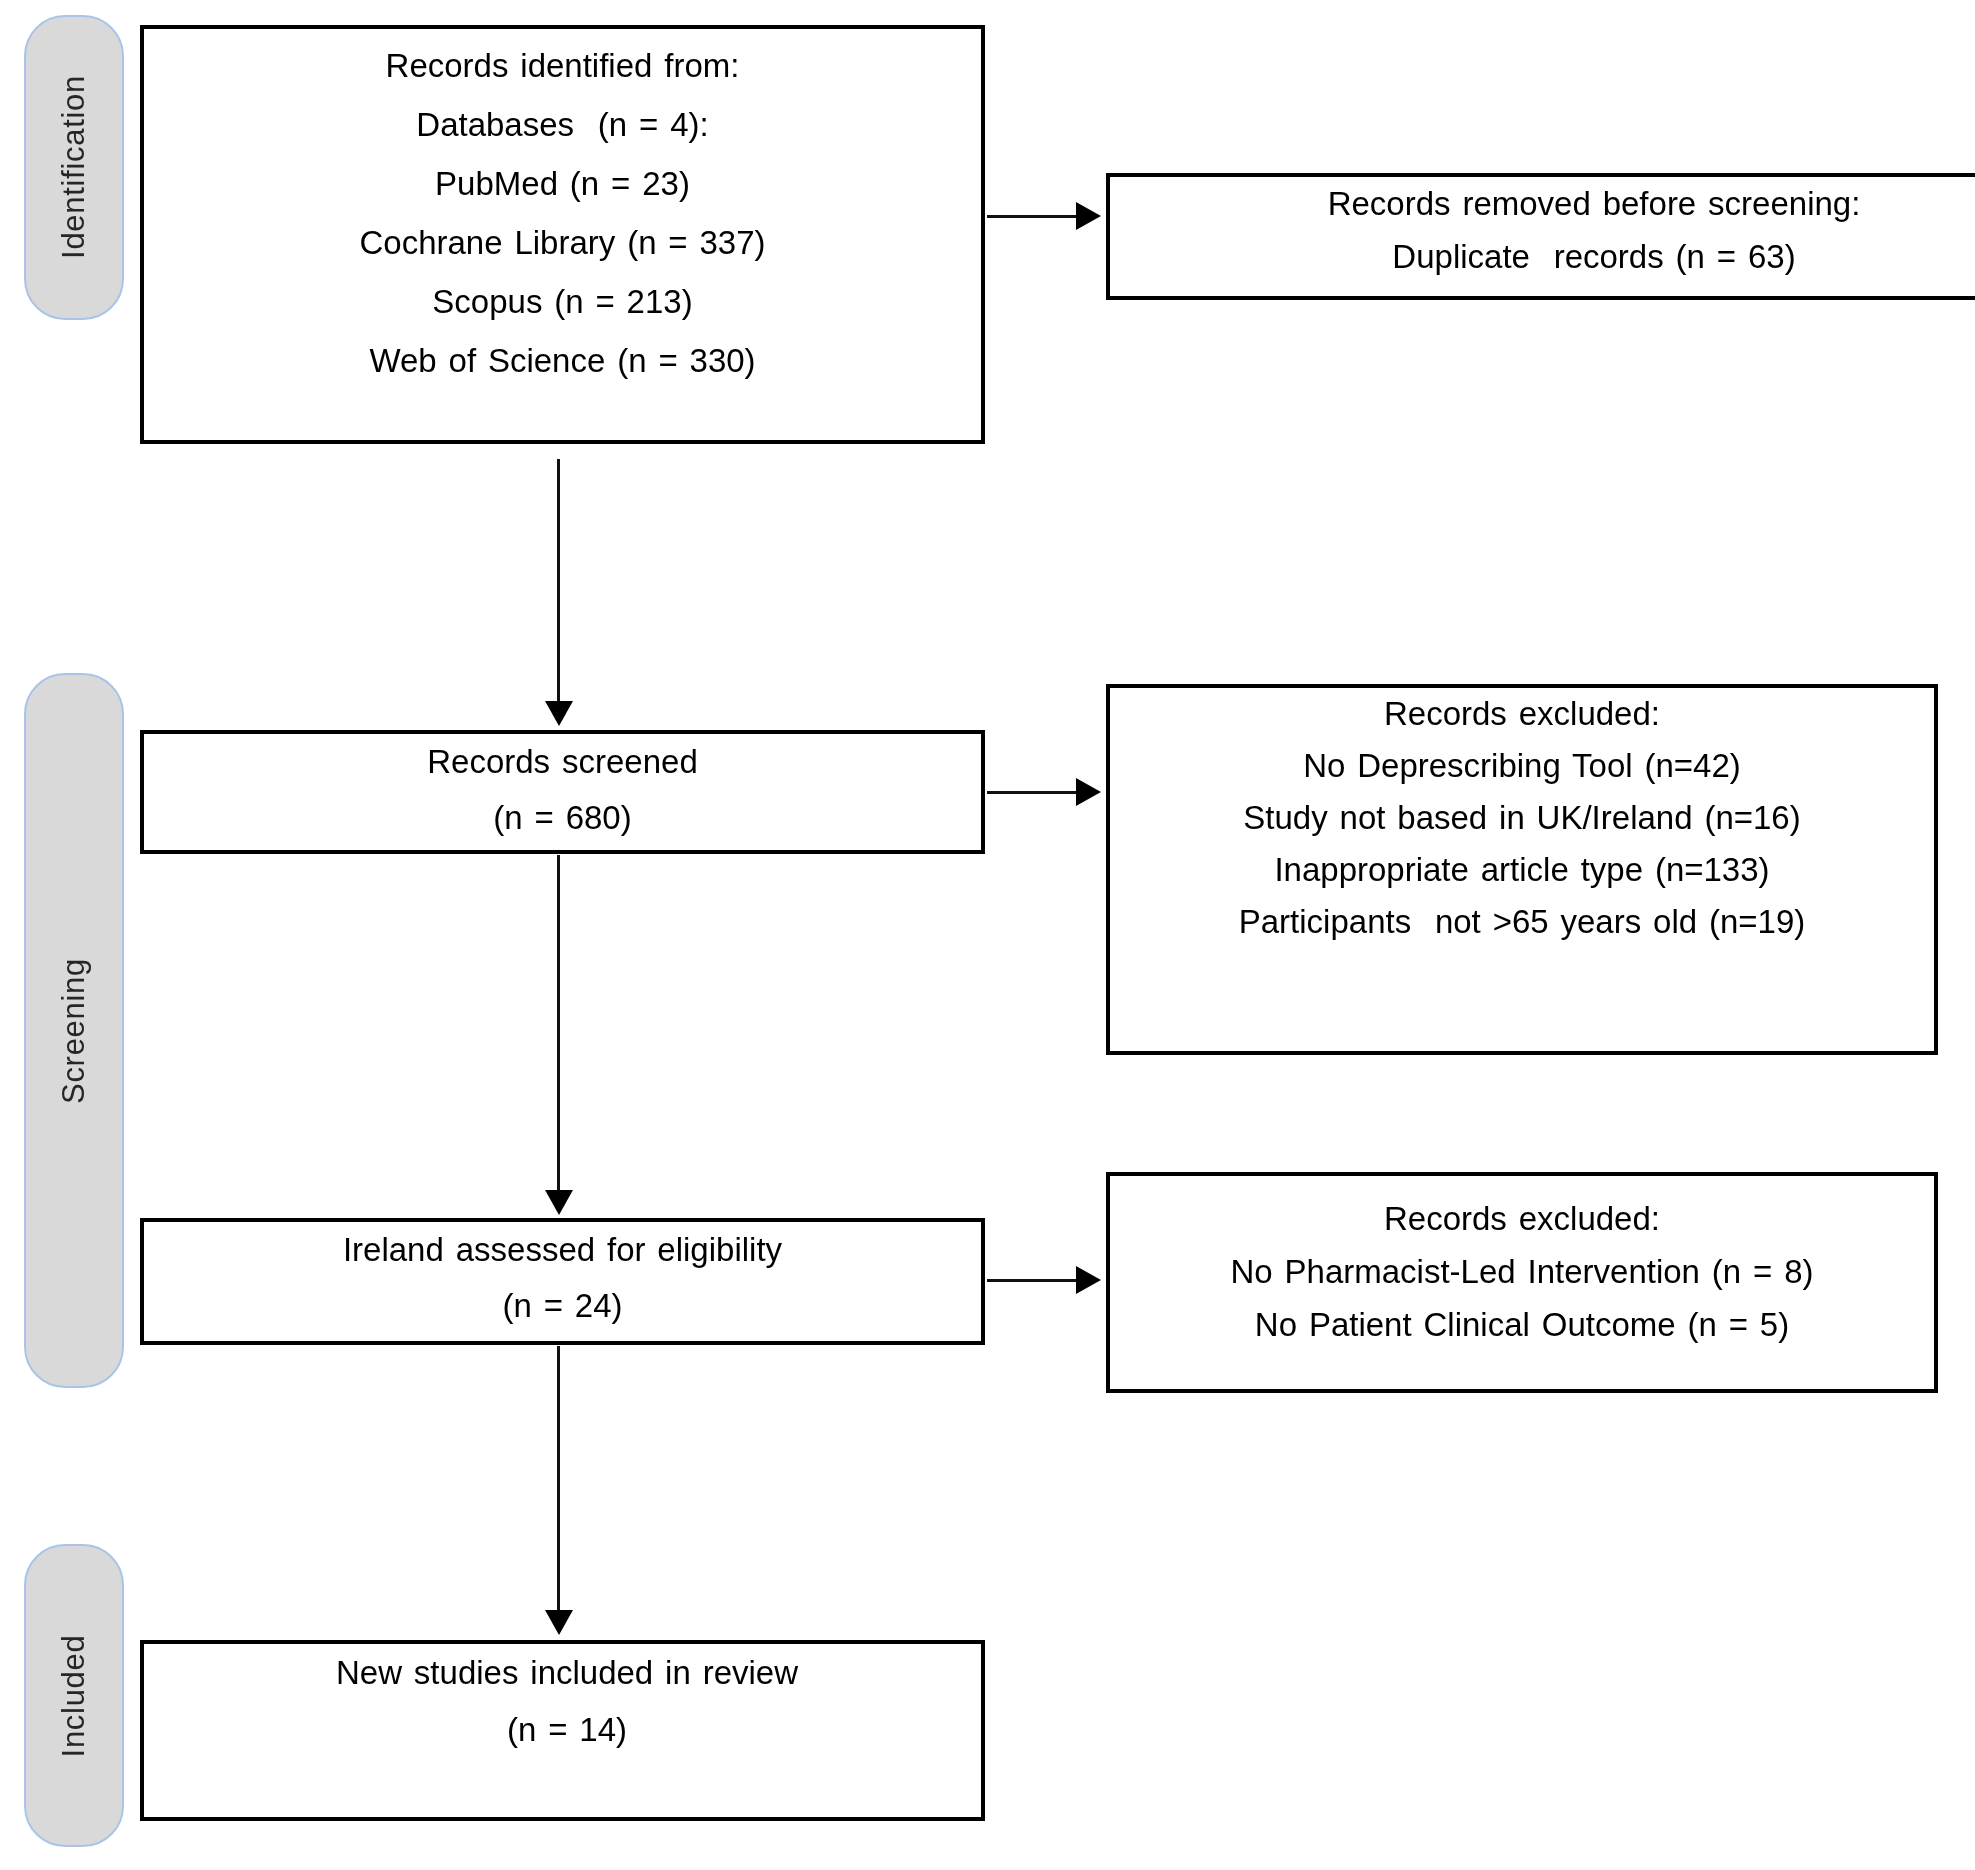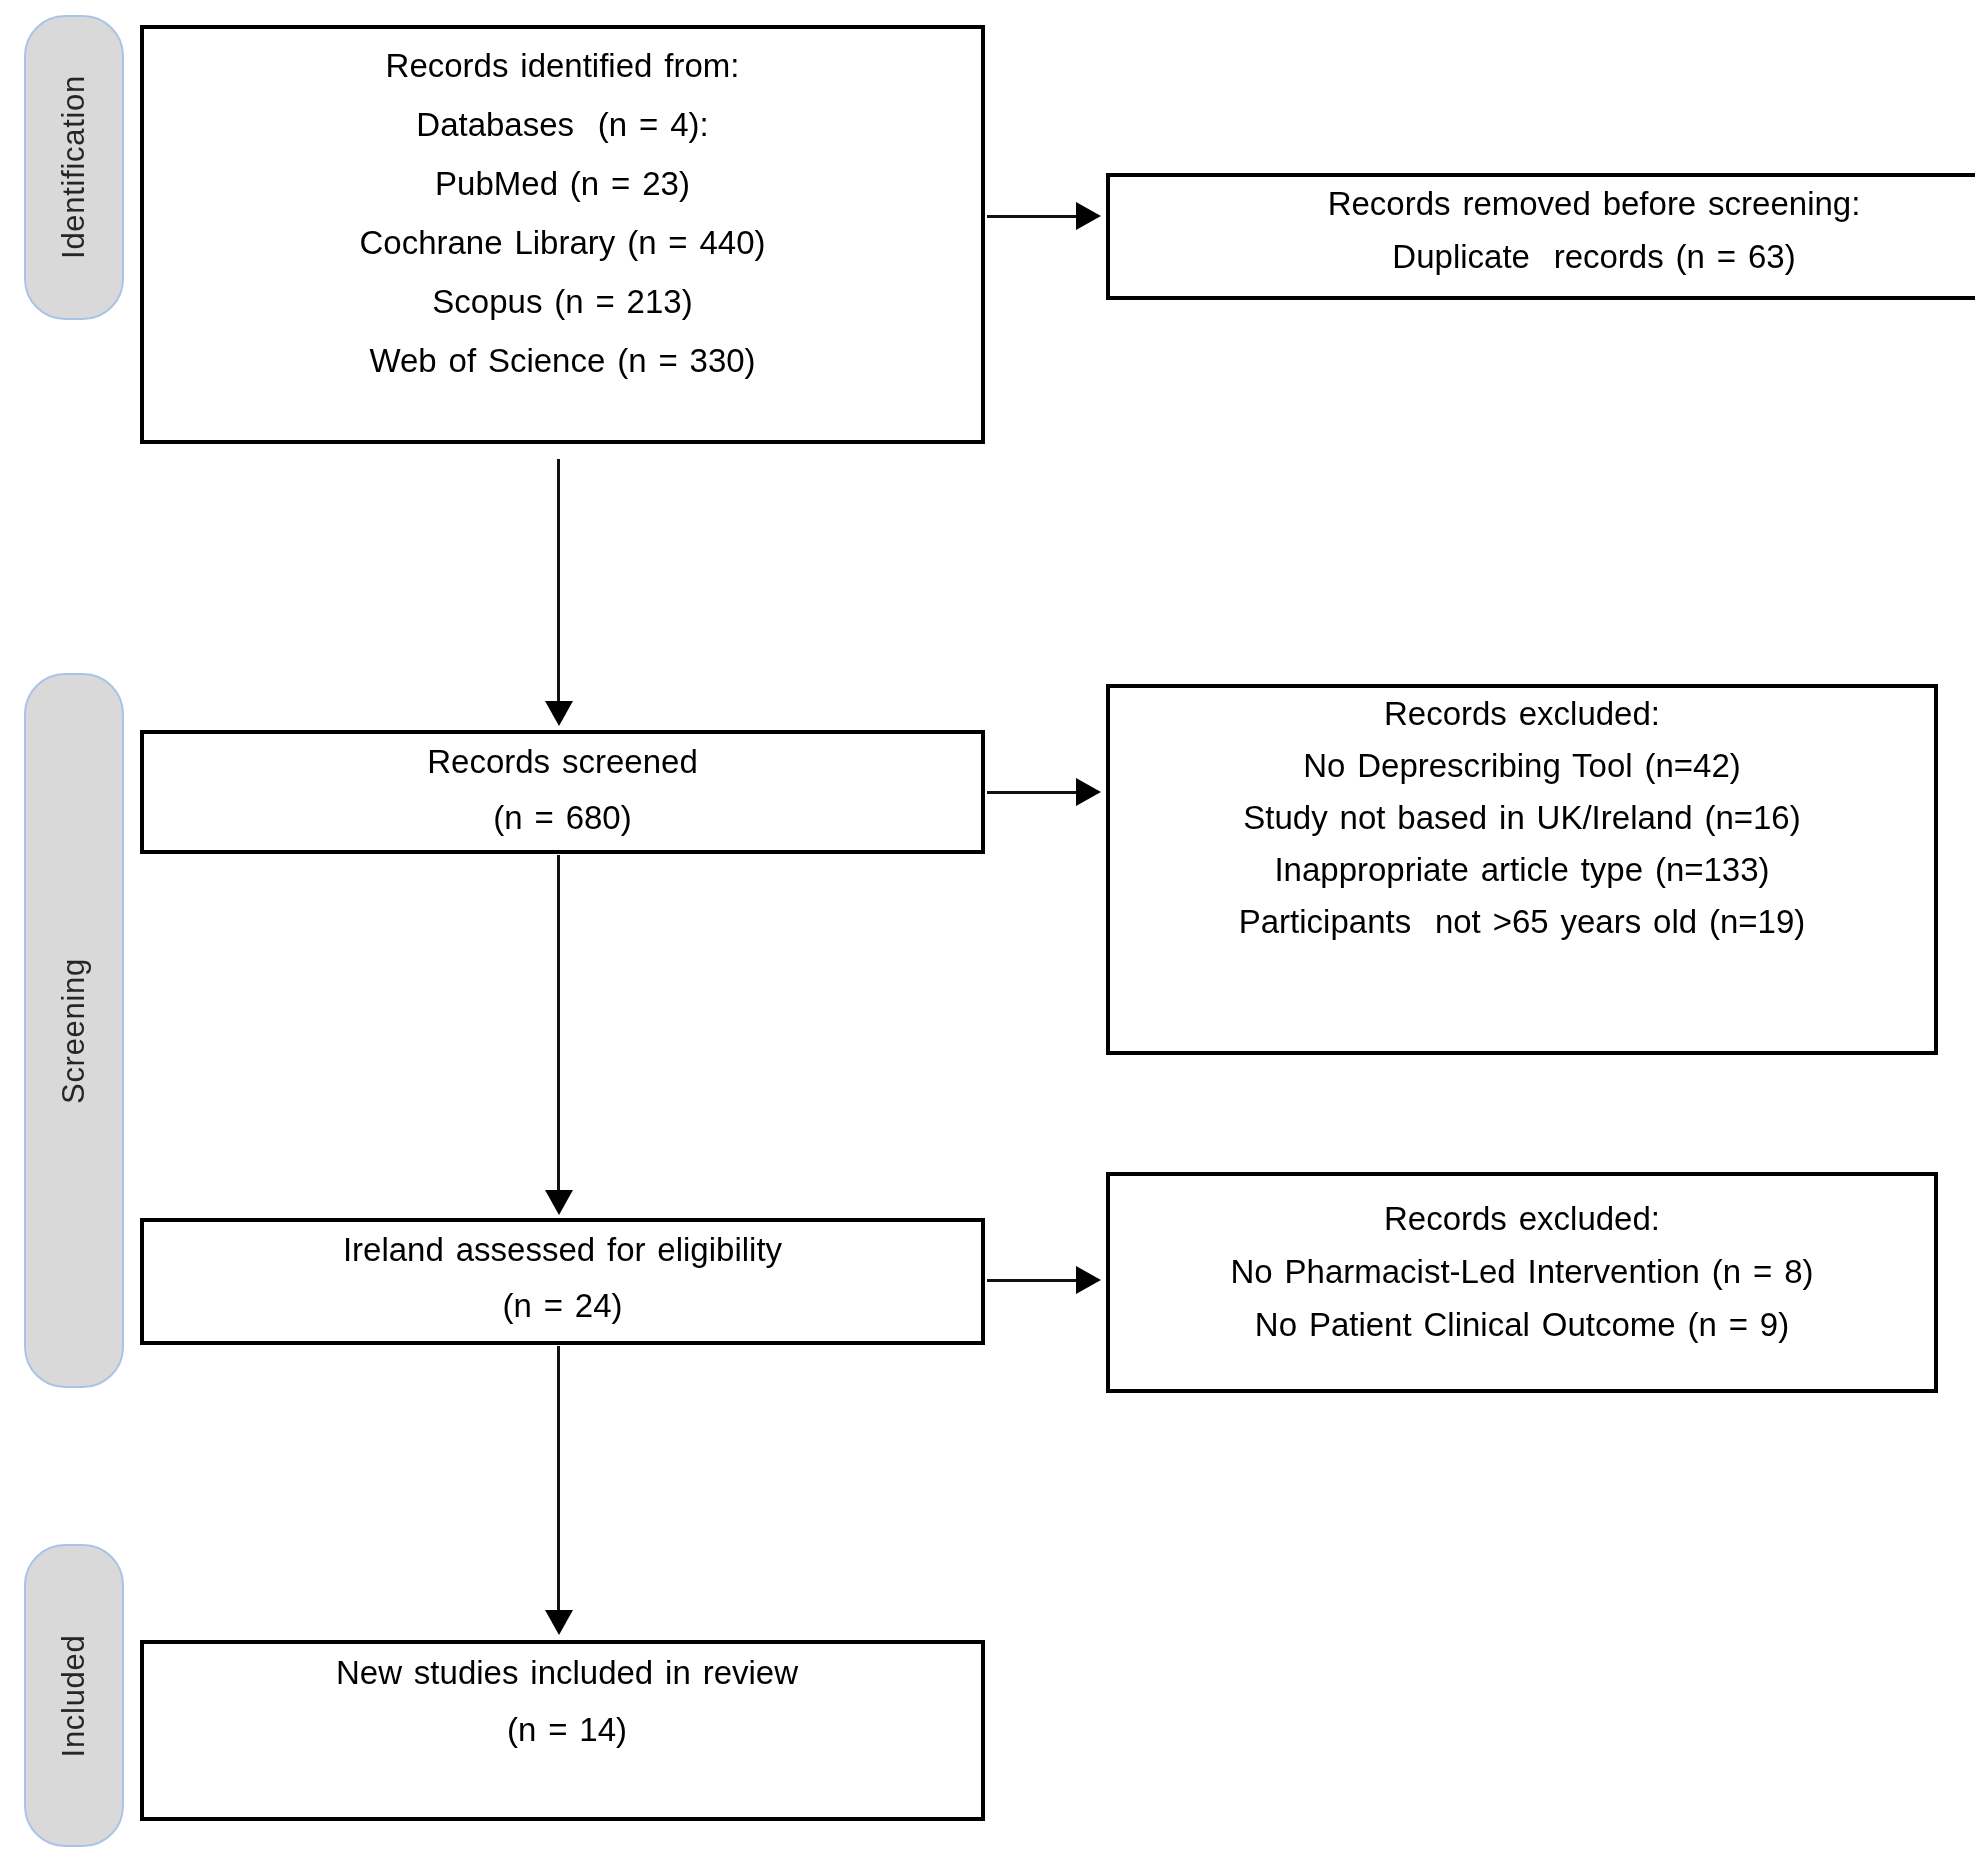--- a/index.html
+++ b/index.html
@@ -80,21 +80,21 @@
     <span>Screening</span>
   </div>
   <div class="stage" id="stage-included">
     <span>Included</span>
   </div>
 
   <div class="fbox" id="box-identified">
     <div class="line">Records identified from:</div>
     <div class="line">Databases  (n = 4):</div>
     <div class="line">PubMed (n = 23)</div>
-    <div class="line">Cochrane Library (n = 440)</div>
+    <div class="line">Cochrane Library (n = 337)</div>
     <div class="line">Scopus (n = 213)</div>
     <div class="line">Web of Science (n = 330)</div>
   </div>
 
   <div class="fbox" id="box-removed">
     <div class="line">Records removed before screening:</div>
     <div class="line">Duplicate  records (n = 63)</div>
   </div>
 
   <div class="fbox" id="box-screened">
@@ -111,21 +111,21 @@
   </div>
 
   <div class="fbox" id="box-assessed">
     <div class="line">Ireland assessed for eligibility</div>
     <div class="line">(n = 24)</div>
   </div>
 
   <div class="fbox" id="box-excluded-eligibility">
     <div class="line">Records excluded:</div>
     <div class="line">No Pharmacist-Led Intervention (n = 8)</div>
-    <div class="line">No Patient Clinical Outcome (n = 9)</div>
+    <div class="line">No Patient Clinical Outcome (n = 5)</div>
   </div>
 
   <div class="fbox" id="box-included">
     <div class="line">New studies included in review</div>
     <div class="line">(n = 14)</div>
   </div>
 
   <div class="arrow-line-v" style="left:557px; top:459px; height:244px;"></div>
   <div class="arrow-head-down" style="left:545px; top:701px;"></div>
 

